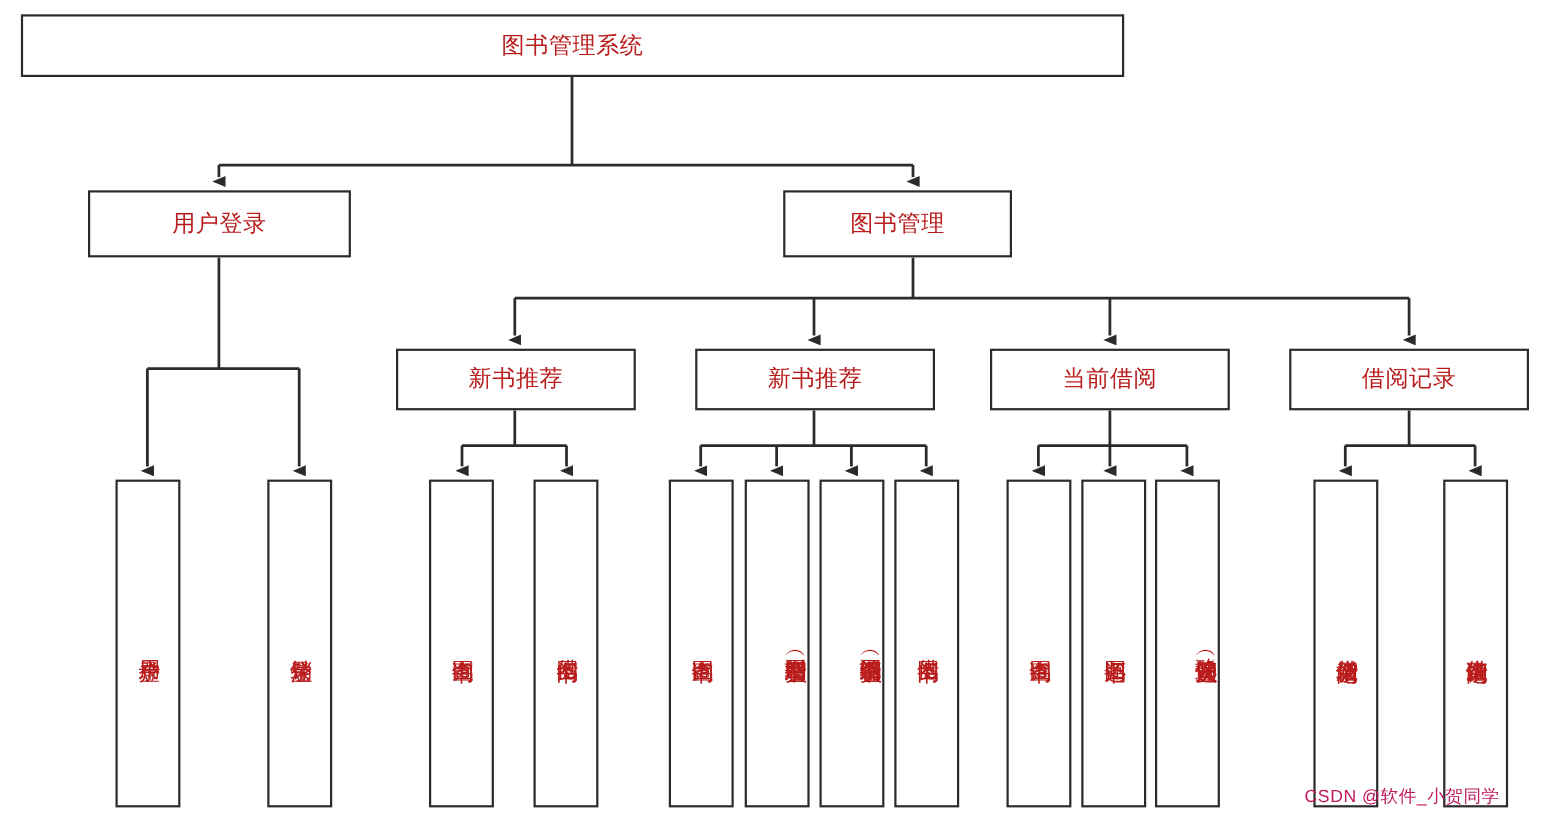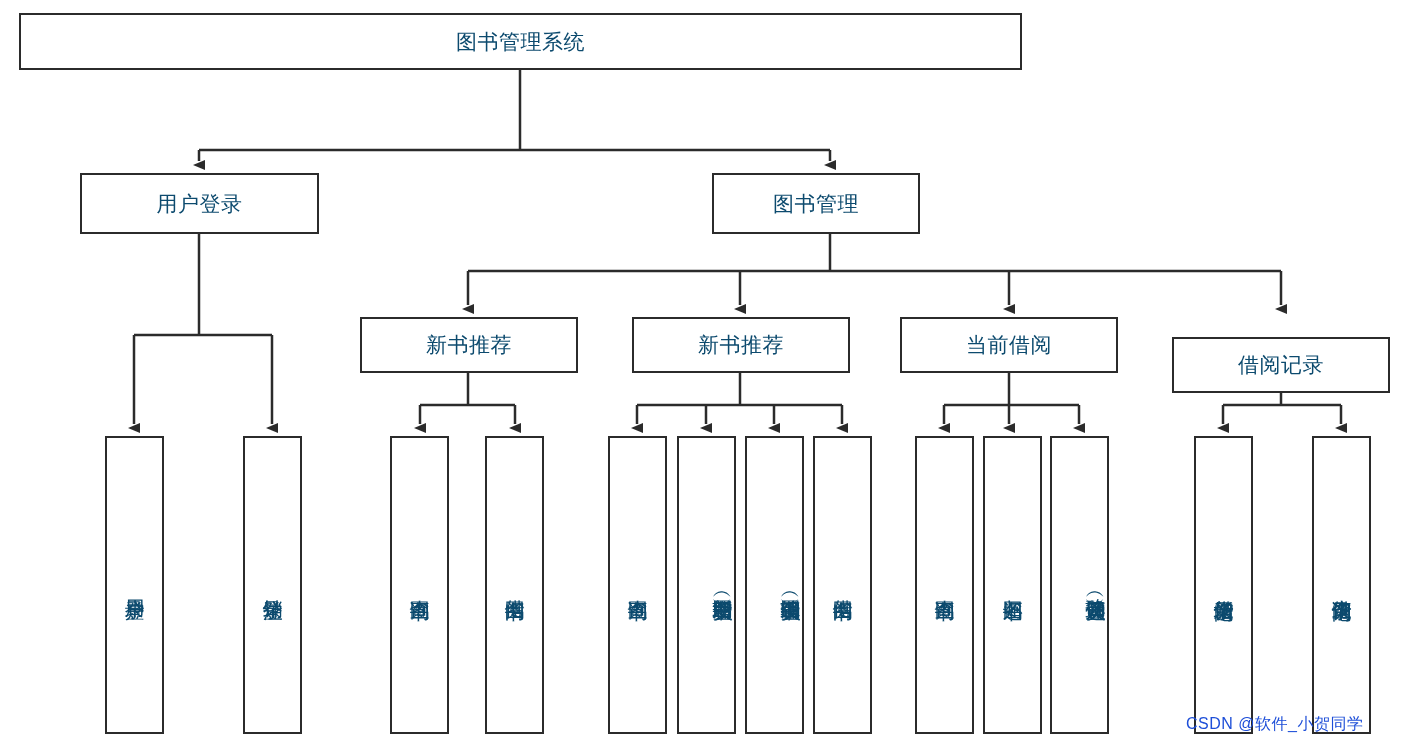--- a/index.html
+++ b/index.html
@@ -26,21 +26,21 @@
     pointer-events: none;
   }
   .node {
     position: absolute;
     box-sizing: border-box;
     border: 2.5px solid #2b2b2b;
     background: #ffffff;
     display: flex;
     align-items: center;
     justify-content: center;
-    color: #0c4a6e;
+    color: #b91c1c;
     letter-spacing: 0.5px;
   }
   .node.h {
     font-size: 21px;
     line-height: 1.2;
   }
   .node.v {
     writing-mode: vertical-rl;
     text-orientation: upright;
     font-size: 20px;
@@ -51,21 +51,21 @@
     justify-content: center;
   }
   .node.v.mid {
     align-items: center;
   }
   .watermark {
     position: absolute;
     left: 1186px;
     top: 714px;
     font-size: 16px;
-    color: #1d4ed8;
+    color: #be185d;
     white-space: nowrap;
     letter-spacing: 0.5px;
   }
 </style>
 </head>
 <body>
 
 <div id="canvas">
 
   <svg id="edges" viewBox="0 0 1405 747">
@@ -134,21 +134,21 @@
 
   <div class="node h" style="left:360px; top:317px; width:218px; height:56px;align-items:center;">
     <span>新书推荐</span>
   </div>
   <div class="node h" style="left:632px; top:317px; width:218px; height:56px;">
     <span>新书推荐</span>
   </div>
   <div class="node h" style="left:900px; top:317px; width:218px; height:56px;text-align:center;">
     <span>当前借阅</span>
   </div>
-  <div class="node h" style="left:1172px; top:317px; width:218px; height:56px;margin-top:20px;">
+  <div class="node h" style="left:1172px; top:317px; width:218px; height:56px;">
     <span>借阅记录</span>
   </div>
 
   <div class="node v mid" style="left:105px; top:436px; width:59px; height:298px;">
     <span>用户登录</span>
   </div>
   <div class="node v mid" style="left:243px; top:436px; width:59px; height:298px;">
     <span>注销登录</span>
   </div>
 

